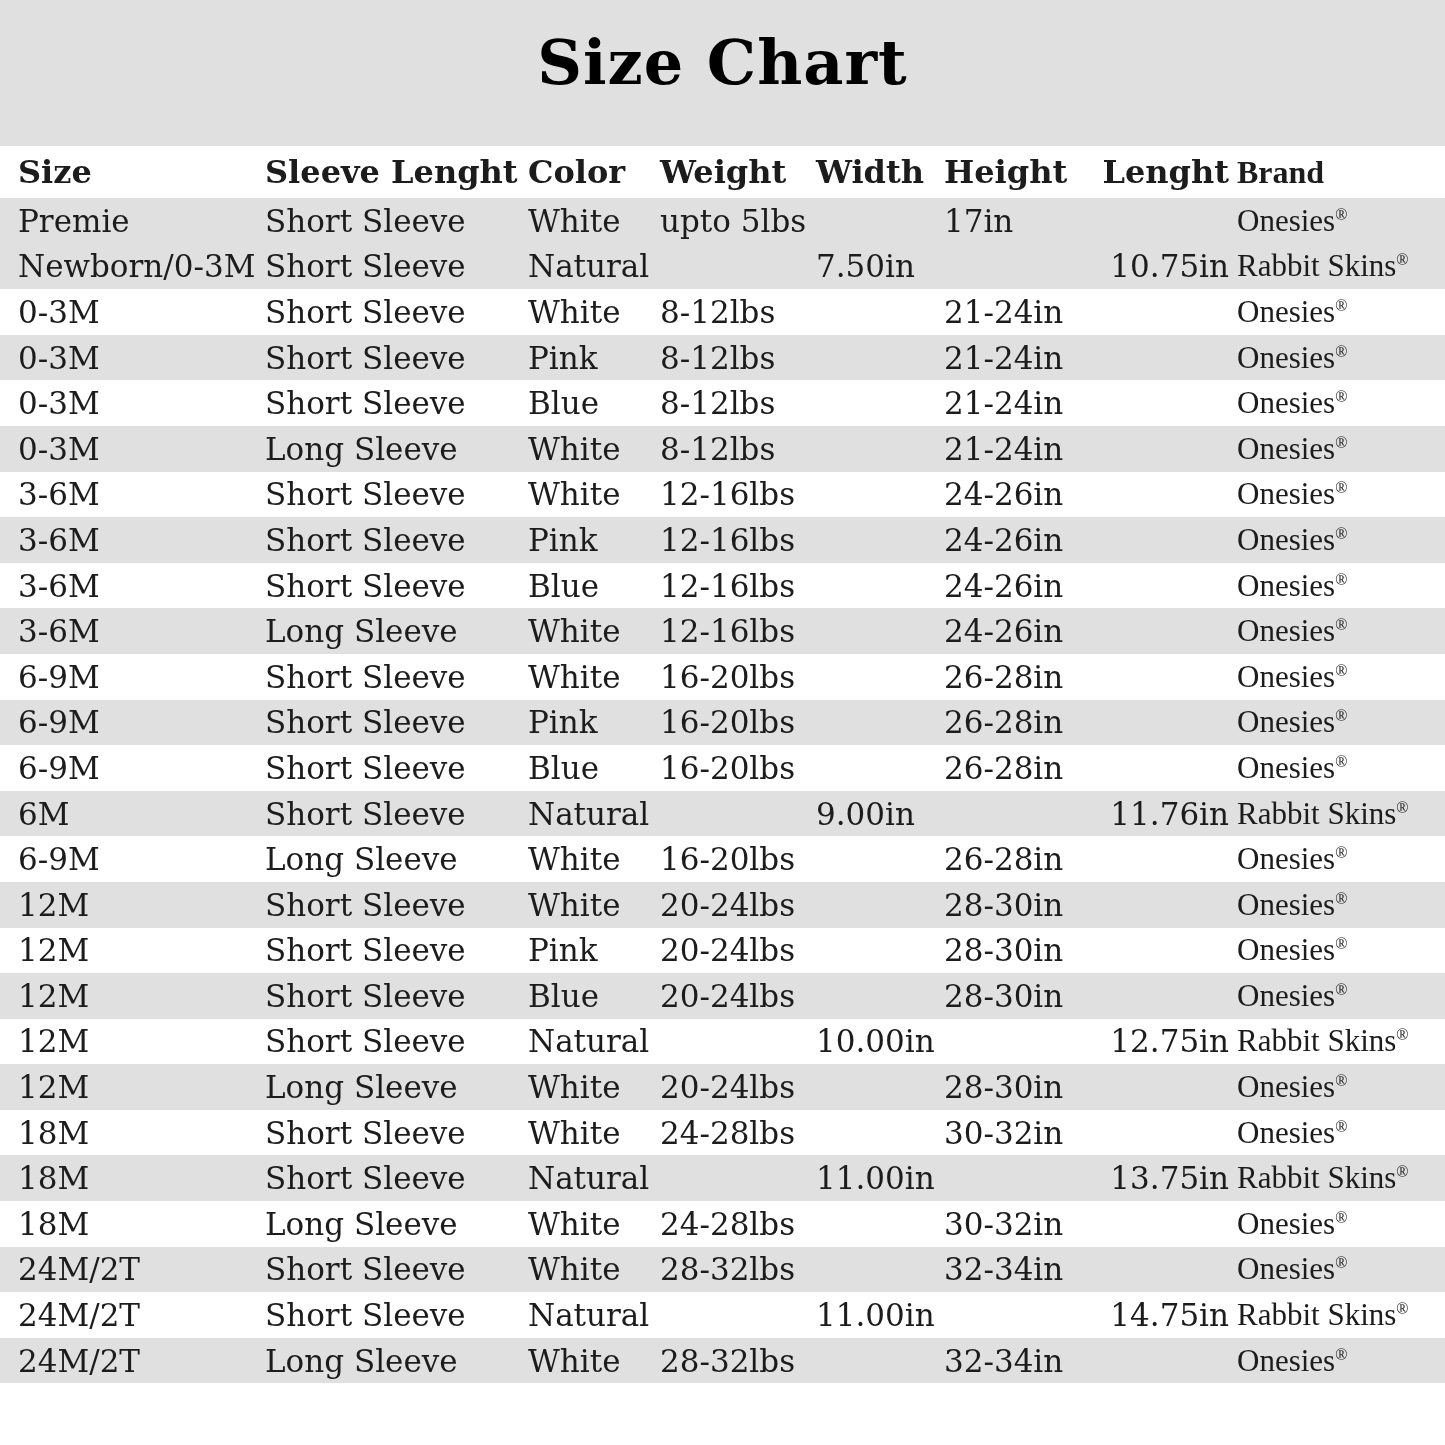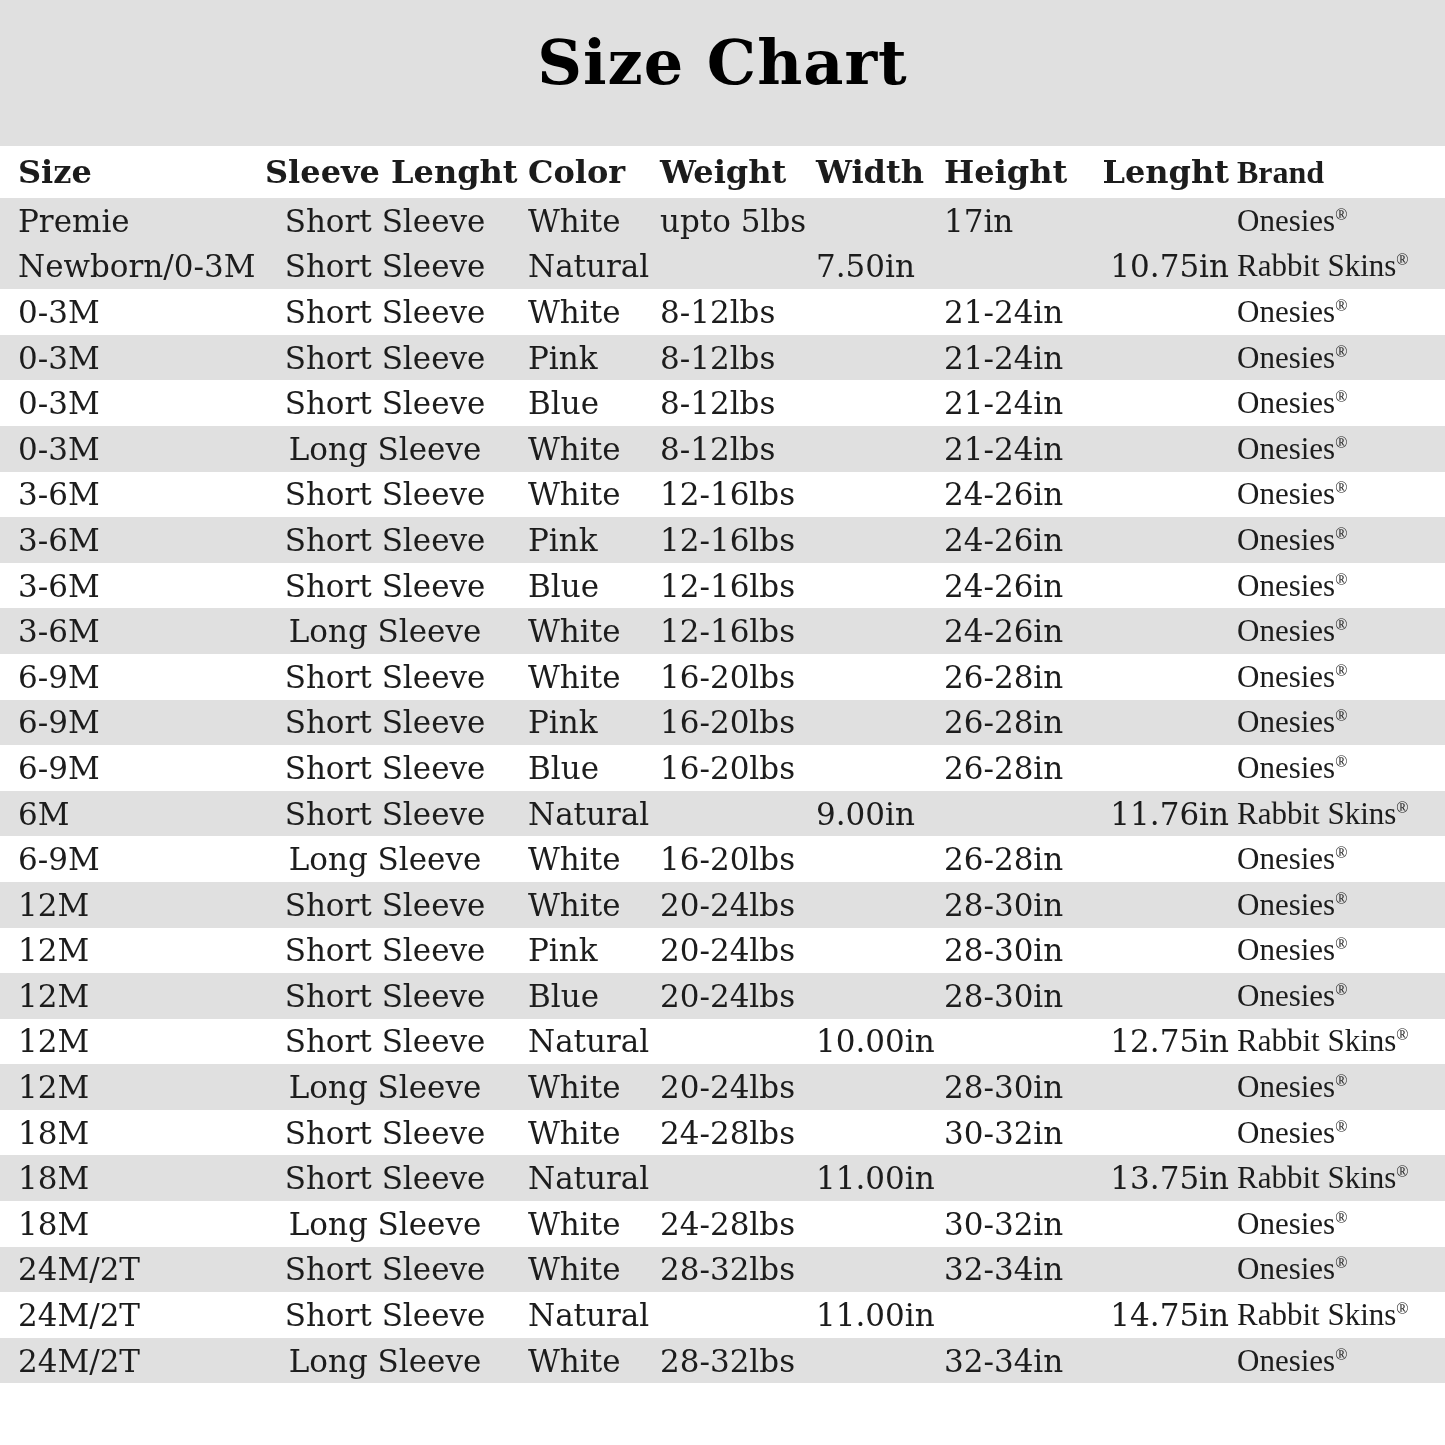--- a/index.html
+++ b/index.html
@@ -48,21 +48,21 @@
   tbody tr.stripe { background: var(--stripe, #e0e0e0); }
   td {
     padding: 0;
     vertical-align: middle;
     white-space: nowrap;
     overflow: visible;
     text-align: left;
   }
   
   .c0 { padding-left: 18px; }
-  .c1 { text-align: center; }
+  .c1 { text-align: left; }
   .c2 { padding-left: 23px; }
   .c3 { padding-left: 5px; }
   .c4 { padding-left: 6px; }
   .c5 { padding-left: 9px; }
   .c6 { padding-left: 8px; text-align: right; }
   .c7 { padding-left: 8px; font-family: Liberation Serif, serif; }
   sup.reg { font-size: 0.52em; line-height: 0; }
 </style>
 </head>
 <body>

